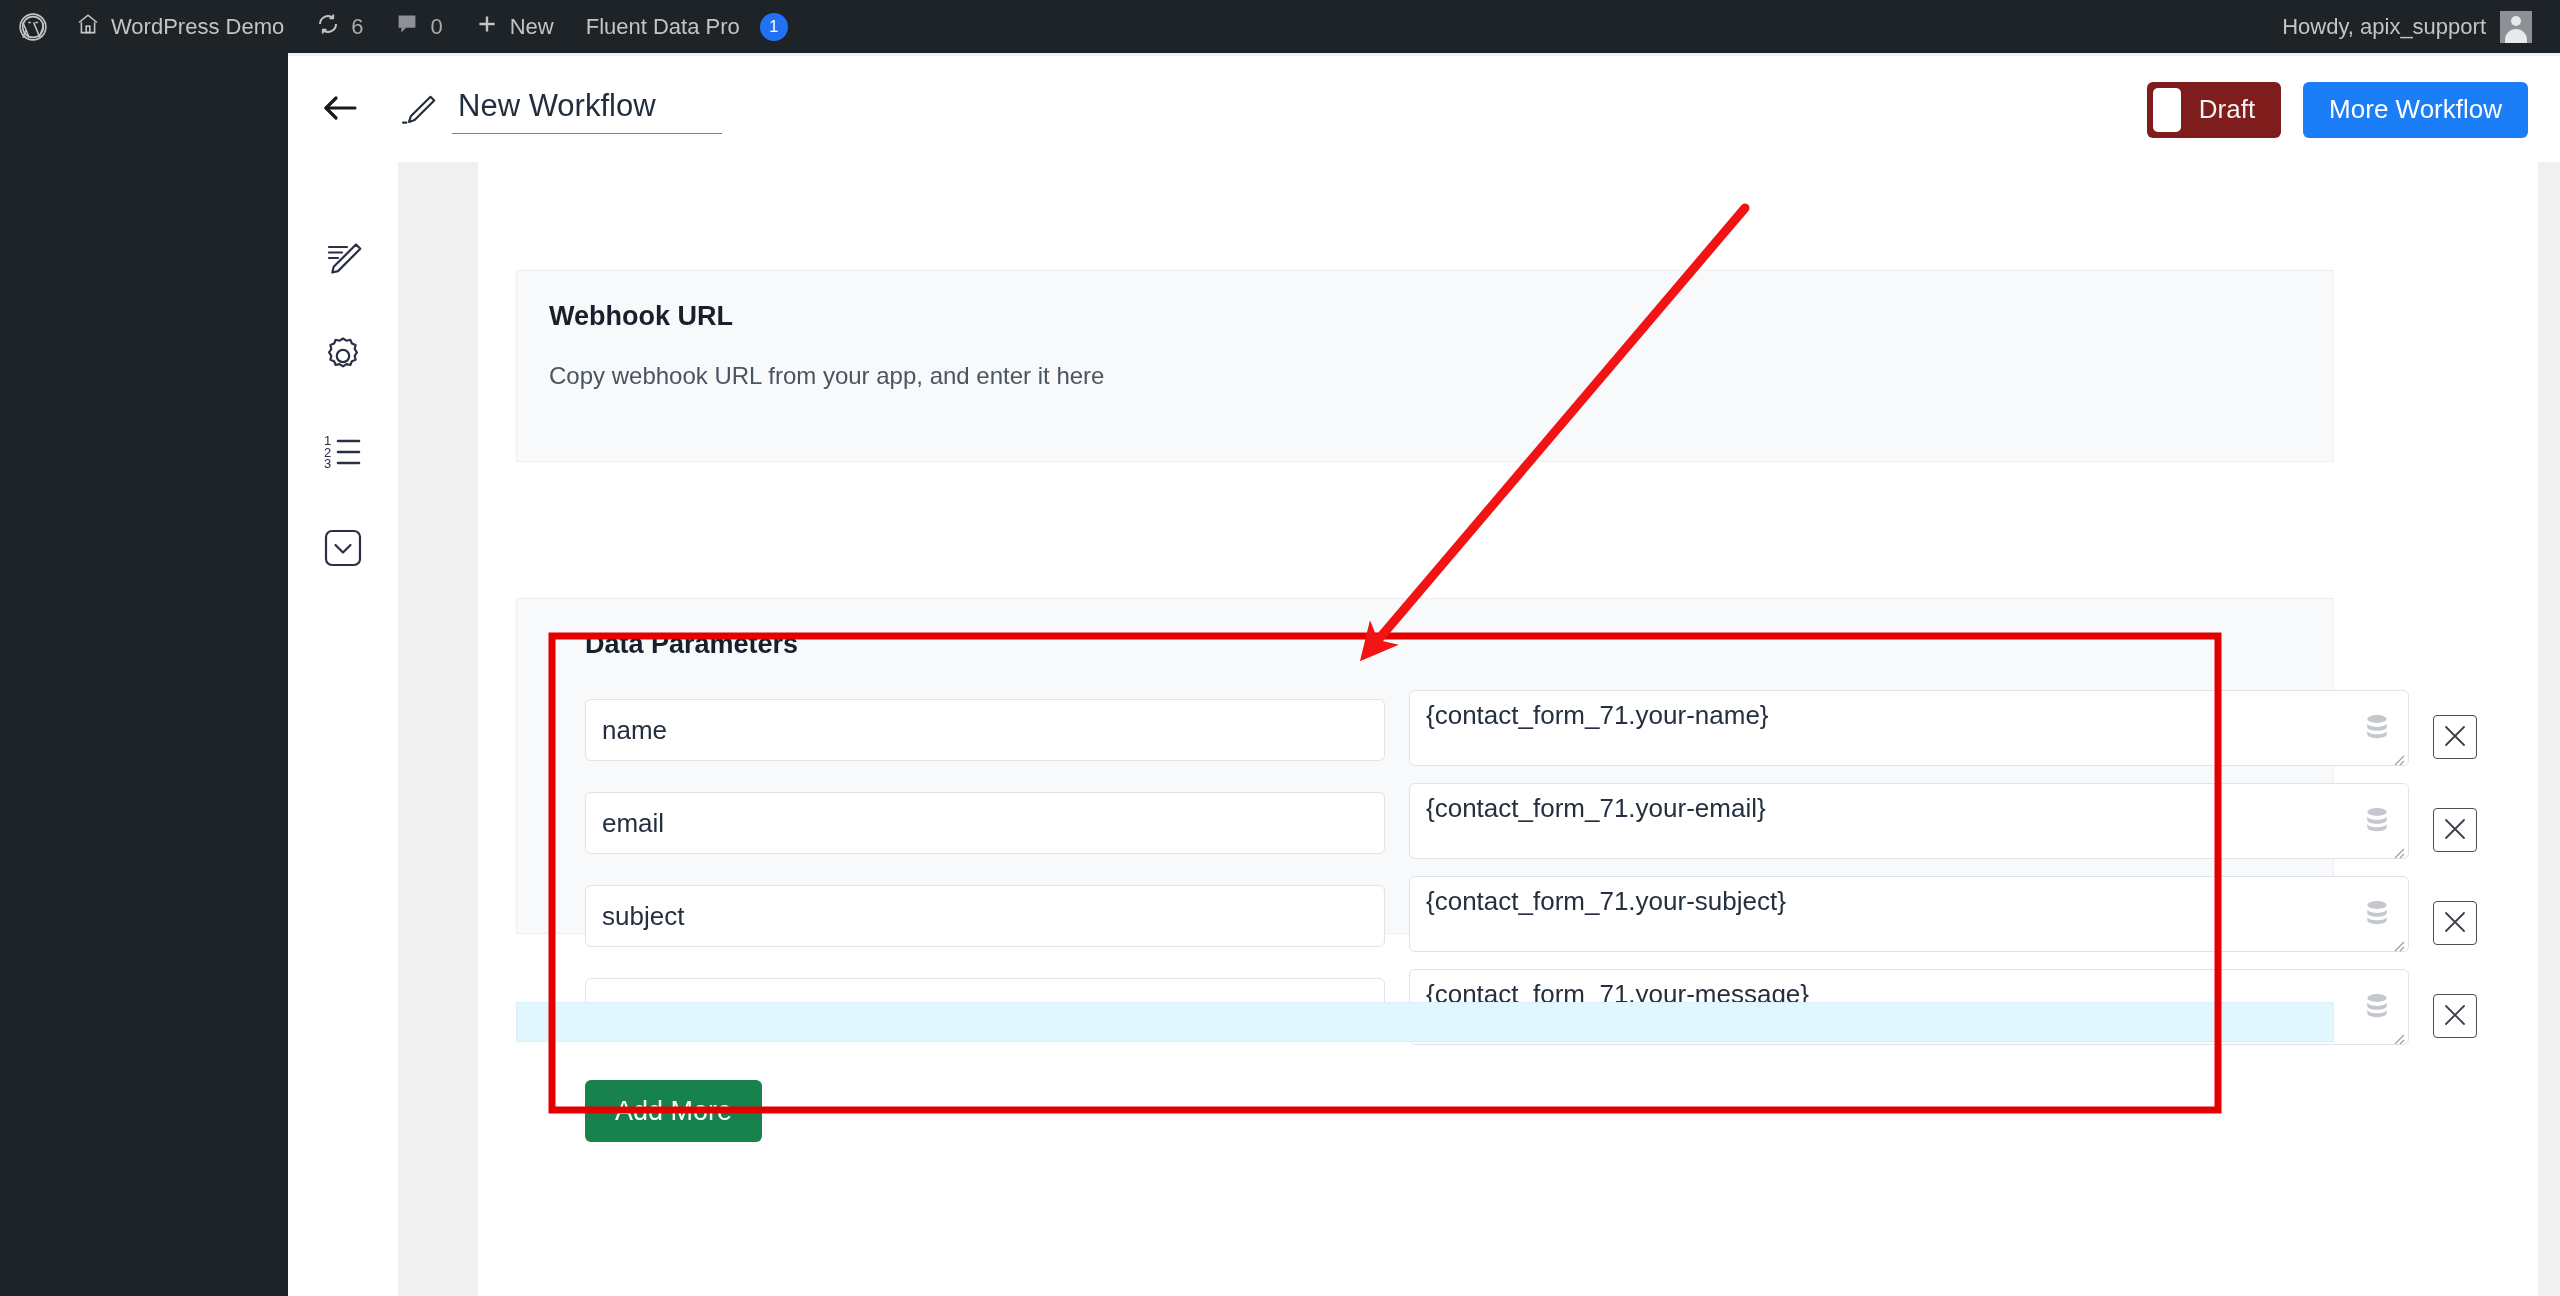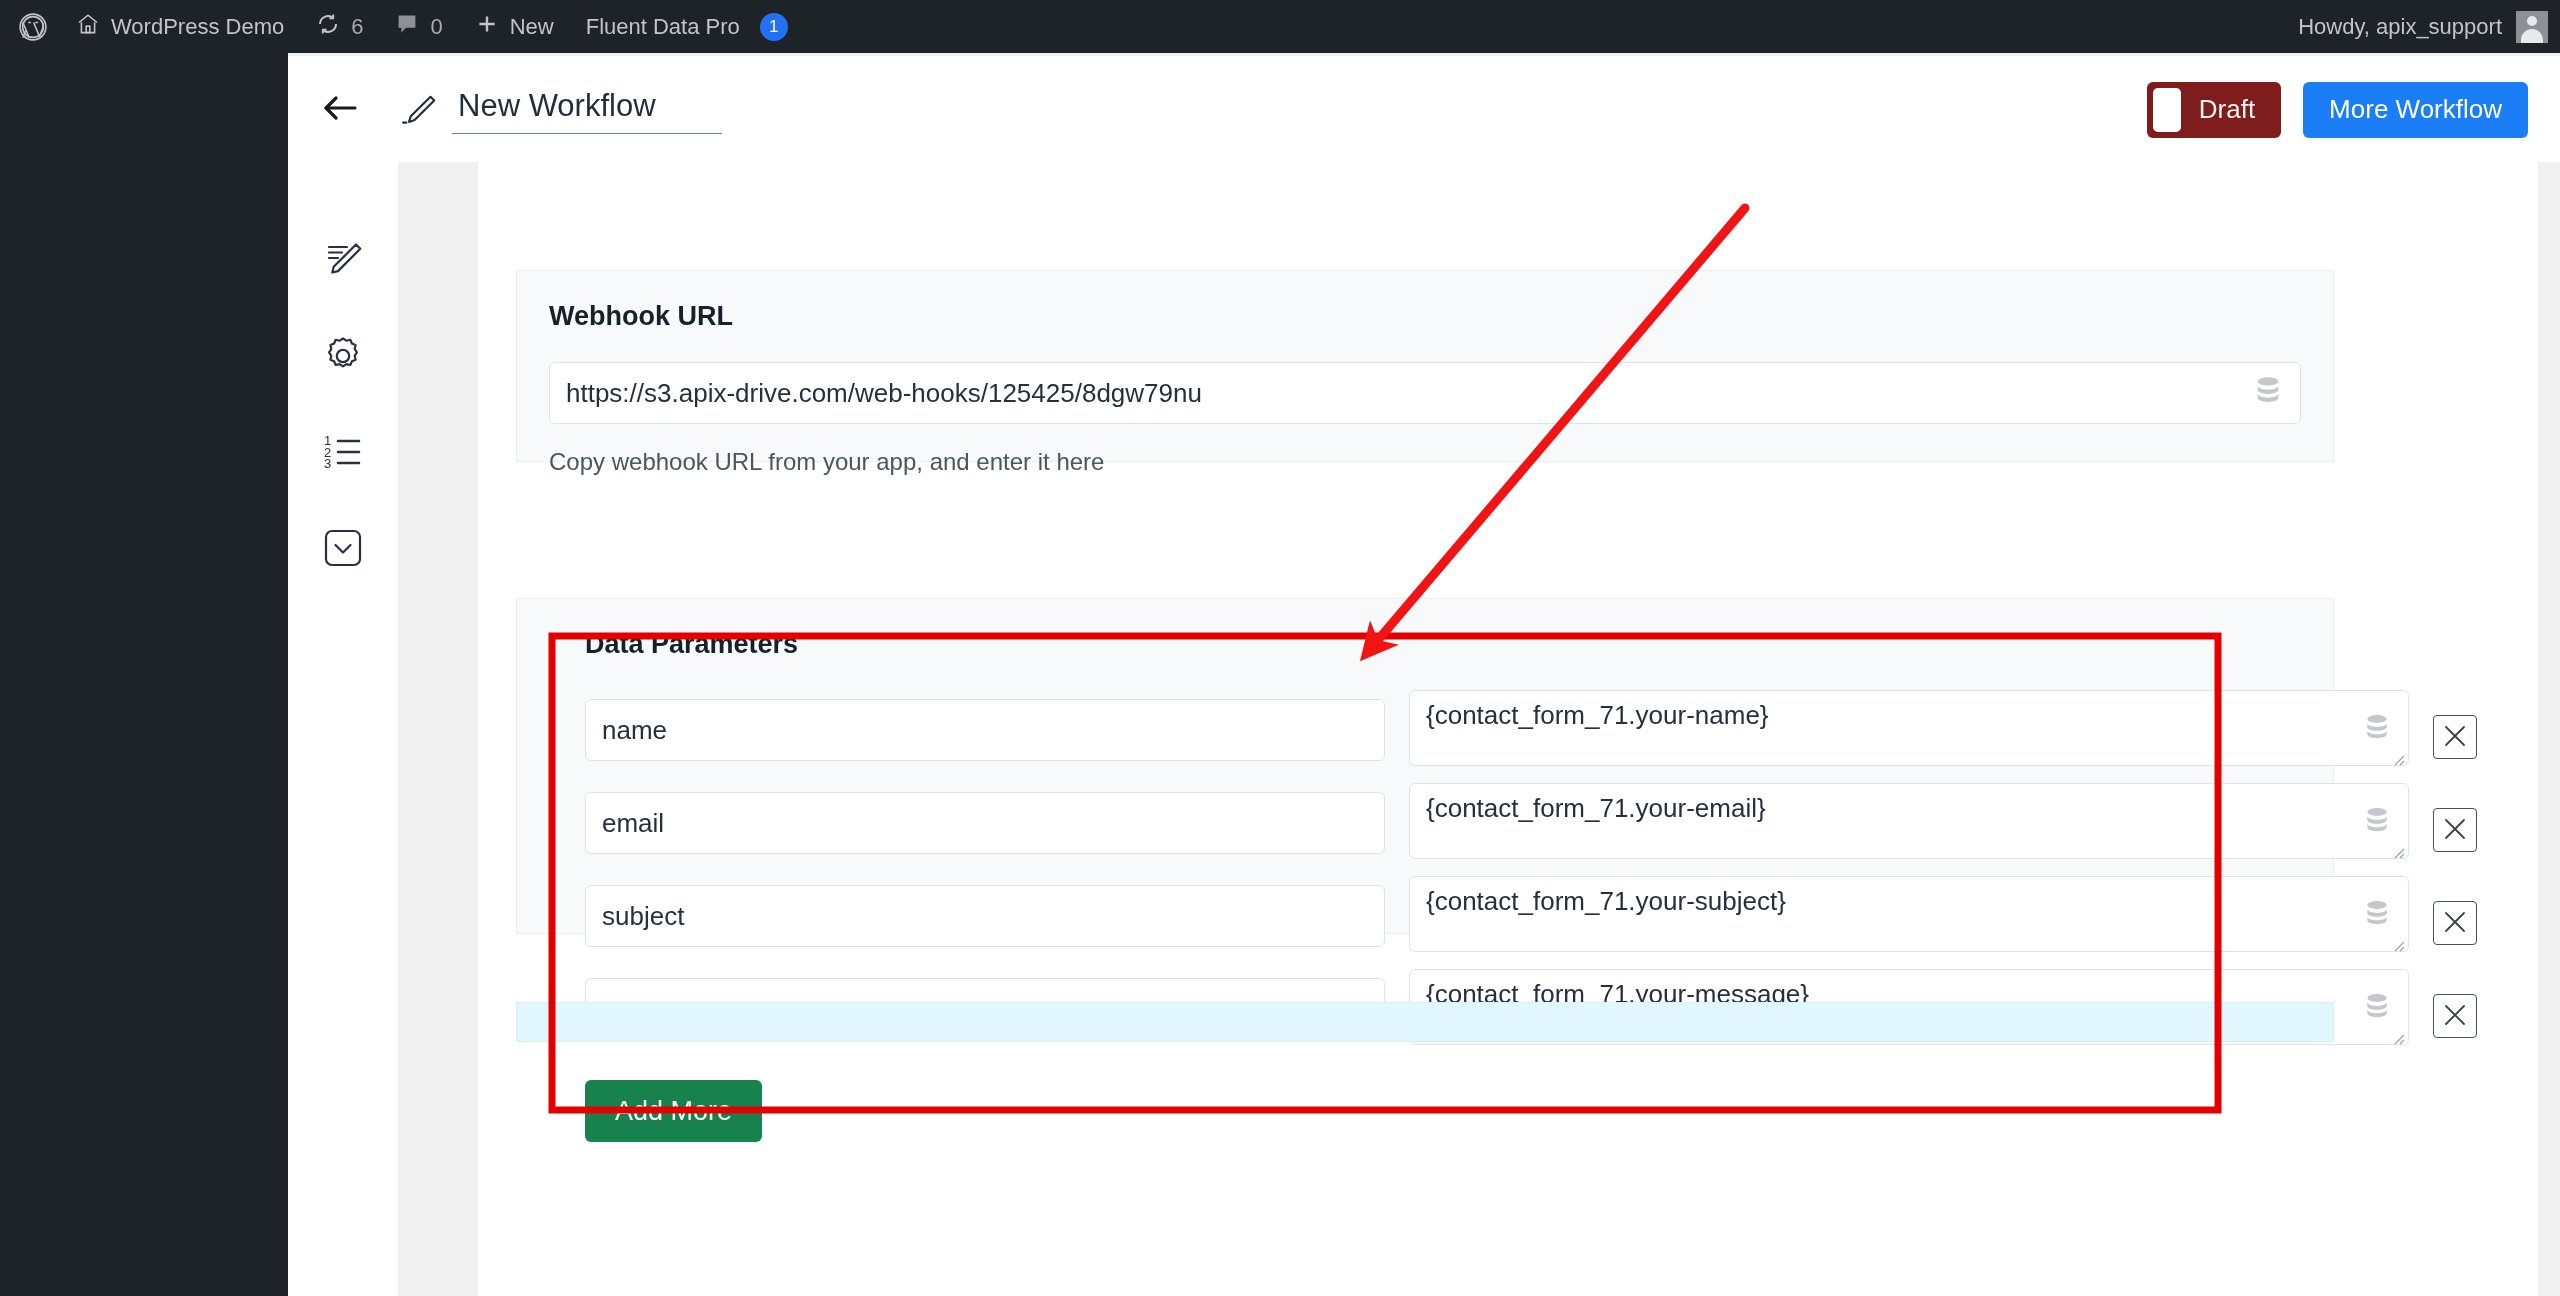--- a/index.html
+++ b/index.html
@@ -20,21 +20,21 @@
     display:flex; align-items:center;
     font-size:22px; z-index:50;
   }
   .ab-left { display:flex; align-items:center; height:53px; }
   .ab-item {
     display:flex; align-items:center; gap:11px;
     height:53px; padding:16px 16px; color:#c3c4c7; white-space:nowrap;
   }
   .ab-item:first-child { padding-left:18px; padding-right:12px; }
   .ab-logo svg { display:block; }
-  .ab-right { margin-left:auto; display:flex; align-items:center; height:35px; padding-right:0; }
+  .ab-right { margin-left:auto; display:flex; align-items:center; height:35px; padding-right:16px; }
   .ab-howdy { display:flex; align-items:center; gap:14px; padding:0 12px; color:#c3c4c7; font-size:22px; }
   .ab-avatar { width:32px; height:32px; background:#8d9096; display:block; position:relative; overflow:hidden; }
   .ab-avatar::before { content:""; position:absolute; left:11px; top:5px; width:10px; height:10px; border-radius:50%; background:#e8e9ea; }
   .ab-avatar::after { content:""; position:absolute; left:5px; top:18px; width:22px; height:16px; border-radius:11px 11px 0 0; background:#e8e9ea; }
   .ab-count { color:#a7aaad; font-size:22px; }
   .ab-badge {
     display:inline-flex; align-items:center; justify-content:center;
     min-width:28px; height:28px; padding:0 8px; border-radius:14px;
     background:#2271f5; color:#fff; font-size:17px; margin-left:9px;
   }
@@ -283,30 +283,20 @@
       </span>
     </div>
   </div>
 
   <div id="content-col">
     <div id="content-card">
 
       <div class="panel" id="panel-webhook">
         <div class="panel-inner">
           <div class="panel-title">Webhook URL</div>
-          <div class="field-wrap">
-            <input class="text-input" value="https://s3.apix-drive.com/web-hooks/125425/8dgw79nu" placeholder="https://" style="">
-            <span class="db-icon">
-              <svg width="30" height="32" viewBox="0 0 30 32" fill="#c4c7cc">
-                <ellipse cx="15" cy="6.4" rx="10.4" ry="4.2"></ellipse>
-                <path d="M4.6 10.6c0 2.3 4.7 4.2 10.4 4.2s10.4-1.9 10.4-4.2v4.2c0 2.3-4.7 4.2-10.4 4.2S4.6 17.1 4.6 14.8z"></path>
-                <path d="M4.6 18.6c0 2.3 4.7 4.2 10.4 4.2s10.4-1.9 10.4-4.2v4.2c0 2.3-4.7 4.2-10.4 4.2S4.6 25.1 4.6 22.8z"></path>
-              </svg>
-            </span>
-          </div>
           <div class="help-text">Copy webhook URL from your app, and enter it here</div>
         </div>
       </div>
 
       <div class="panel" id="panel-params">
         <div class="panel-inner">
           <div class="panel-title">Data Parameters</div>
           <div id="params-list">
               <div class="param-row">
                 <div class="param-key"><input class="text-input" value="name" placeholder="key" style=""></div>

